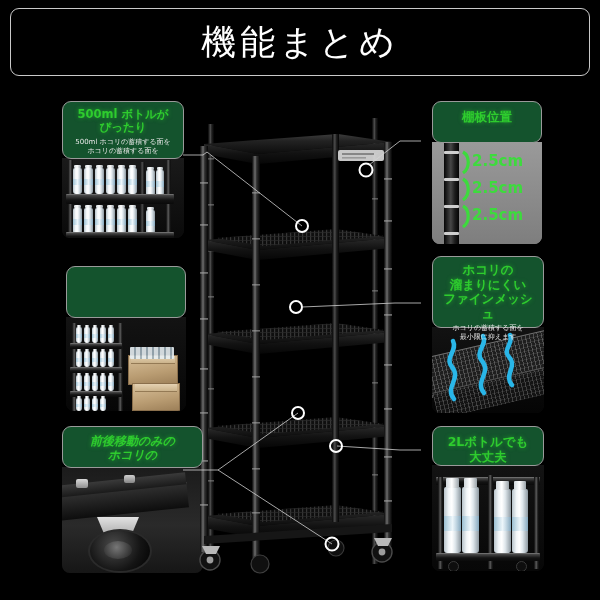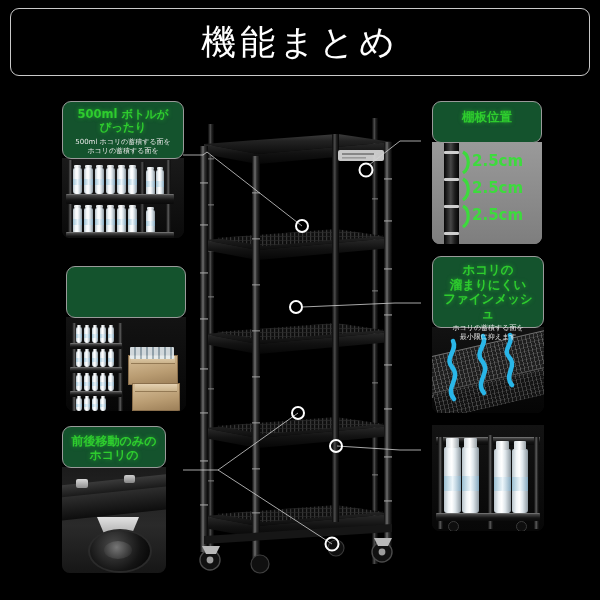--- a/index.html
+++ b/index.html
@@ -461,21 +461,21 @@
            transform:rotate(-13deg);background-color:#161616;border-top:1px solid #5a5a5a;opacity:.85;"></div>
 
       <svg style="position:absolute;left:0;top:0;" width="112" height="86" fill="none" stroke="#29b6e8" stroke-width="4.5" stroke-linecap="round">
         <path d="M22 72 C12 60, 30 52, 20 40 C12 30, 26 24, 21 14"></path>
         <path d="M52 66 C42 54, 60 46, 50 34 C42 24, 56 18, 51 9"></path>
         <path d="M80 58 C71 48, 86 40, 77 30 C70 22, 82 17, 78 8"></path>
       </svg>
     </div>
   </div>
 
-  <div class="panel" style="left:62px;top:426px;width:104px;">
+  <div class="panel" style="left:62px;top:426px;width:141px;font-style:italic;">
     <div class="cap" style="height:42px;">
       <div class="head" style="font-size:12px;padding-top:2px;">
         <div>前後移動のみの</div>
         <div>ホコリの</div>
       </div>
     </div>
     <div class="photo" style="height:106px;">
       <div class="ph-bg" style="background:linear-gradient(180deg,#1b1b1b,#2a2a2a 55%,#161616);"></div>
 
       <div style="position:absolute;left:-4px;top:22px;width:130px;height:24px;
@@ -492,20 +492,26 @@
       <div style="position:absolute;left:50px;top:64px;width:8px;height:8px;border-radius:50%;
            background:#6d6d6d;border:1px solid #d0d0d0;"></div>
       <div style="position:absolute;left:26px;top:62px;width:60px;height:40px;border-radius:50%;
            background:radial-gradient(circle at 40% 35%,#4a4a4a,#141414 60%,#000);border:2px solid #2a2a2a;"></div>
       <div style="position:absolute;left:42px;top:74px;width:28px;height:18px;border-radius:50%;
            background:radial-gradient(circle at 45% 35%,#777,#1d1d1d);"></div>
     </div>
   </div>
 
   <div class="panel" style="left:432px;top:426px;width:112px;">
+    <div class="cap" style="height:40px;">
+      <div class="head" style="font-size:12.5px;padding-top:2px;">
+        <div>2Lボトルでも</div>
+        <div>大丈夫</div>
+      </div>
+    </div>
     <div class="photo" style="height:106px;">
       <div class="ph-bg" style="background:linear-gradient(180deg,#131313,#070707);"></div>
       <div class="shelfbar" style="left:4px;top:12px;width:104px;height:7px;"></div>
       <div class="postv" style="left:6px;top:12px;height:92px;"></div>
       <div class="postv" style="left:56px;top:10px;height:94px;"></div>
       <div class="postv" style="left:102px;top:12px;height:92px;"></div>
 
       <div class="bottle" style="left:12px;top:22px;width:17px;height:66px;">
           <i class="capb"></i>
           <i class="lbl"></i>

